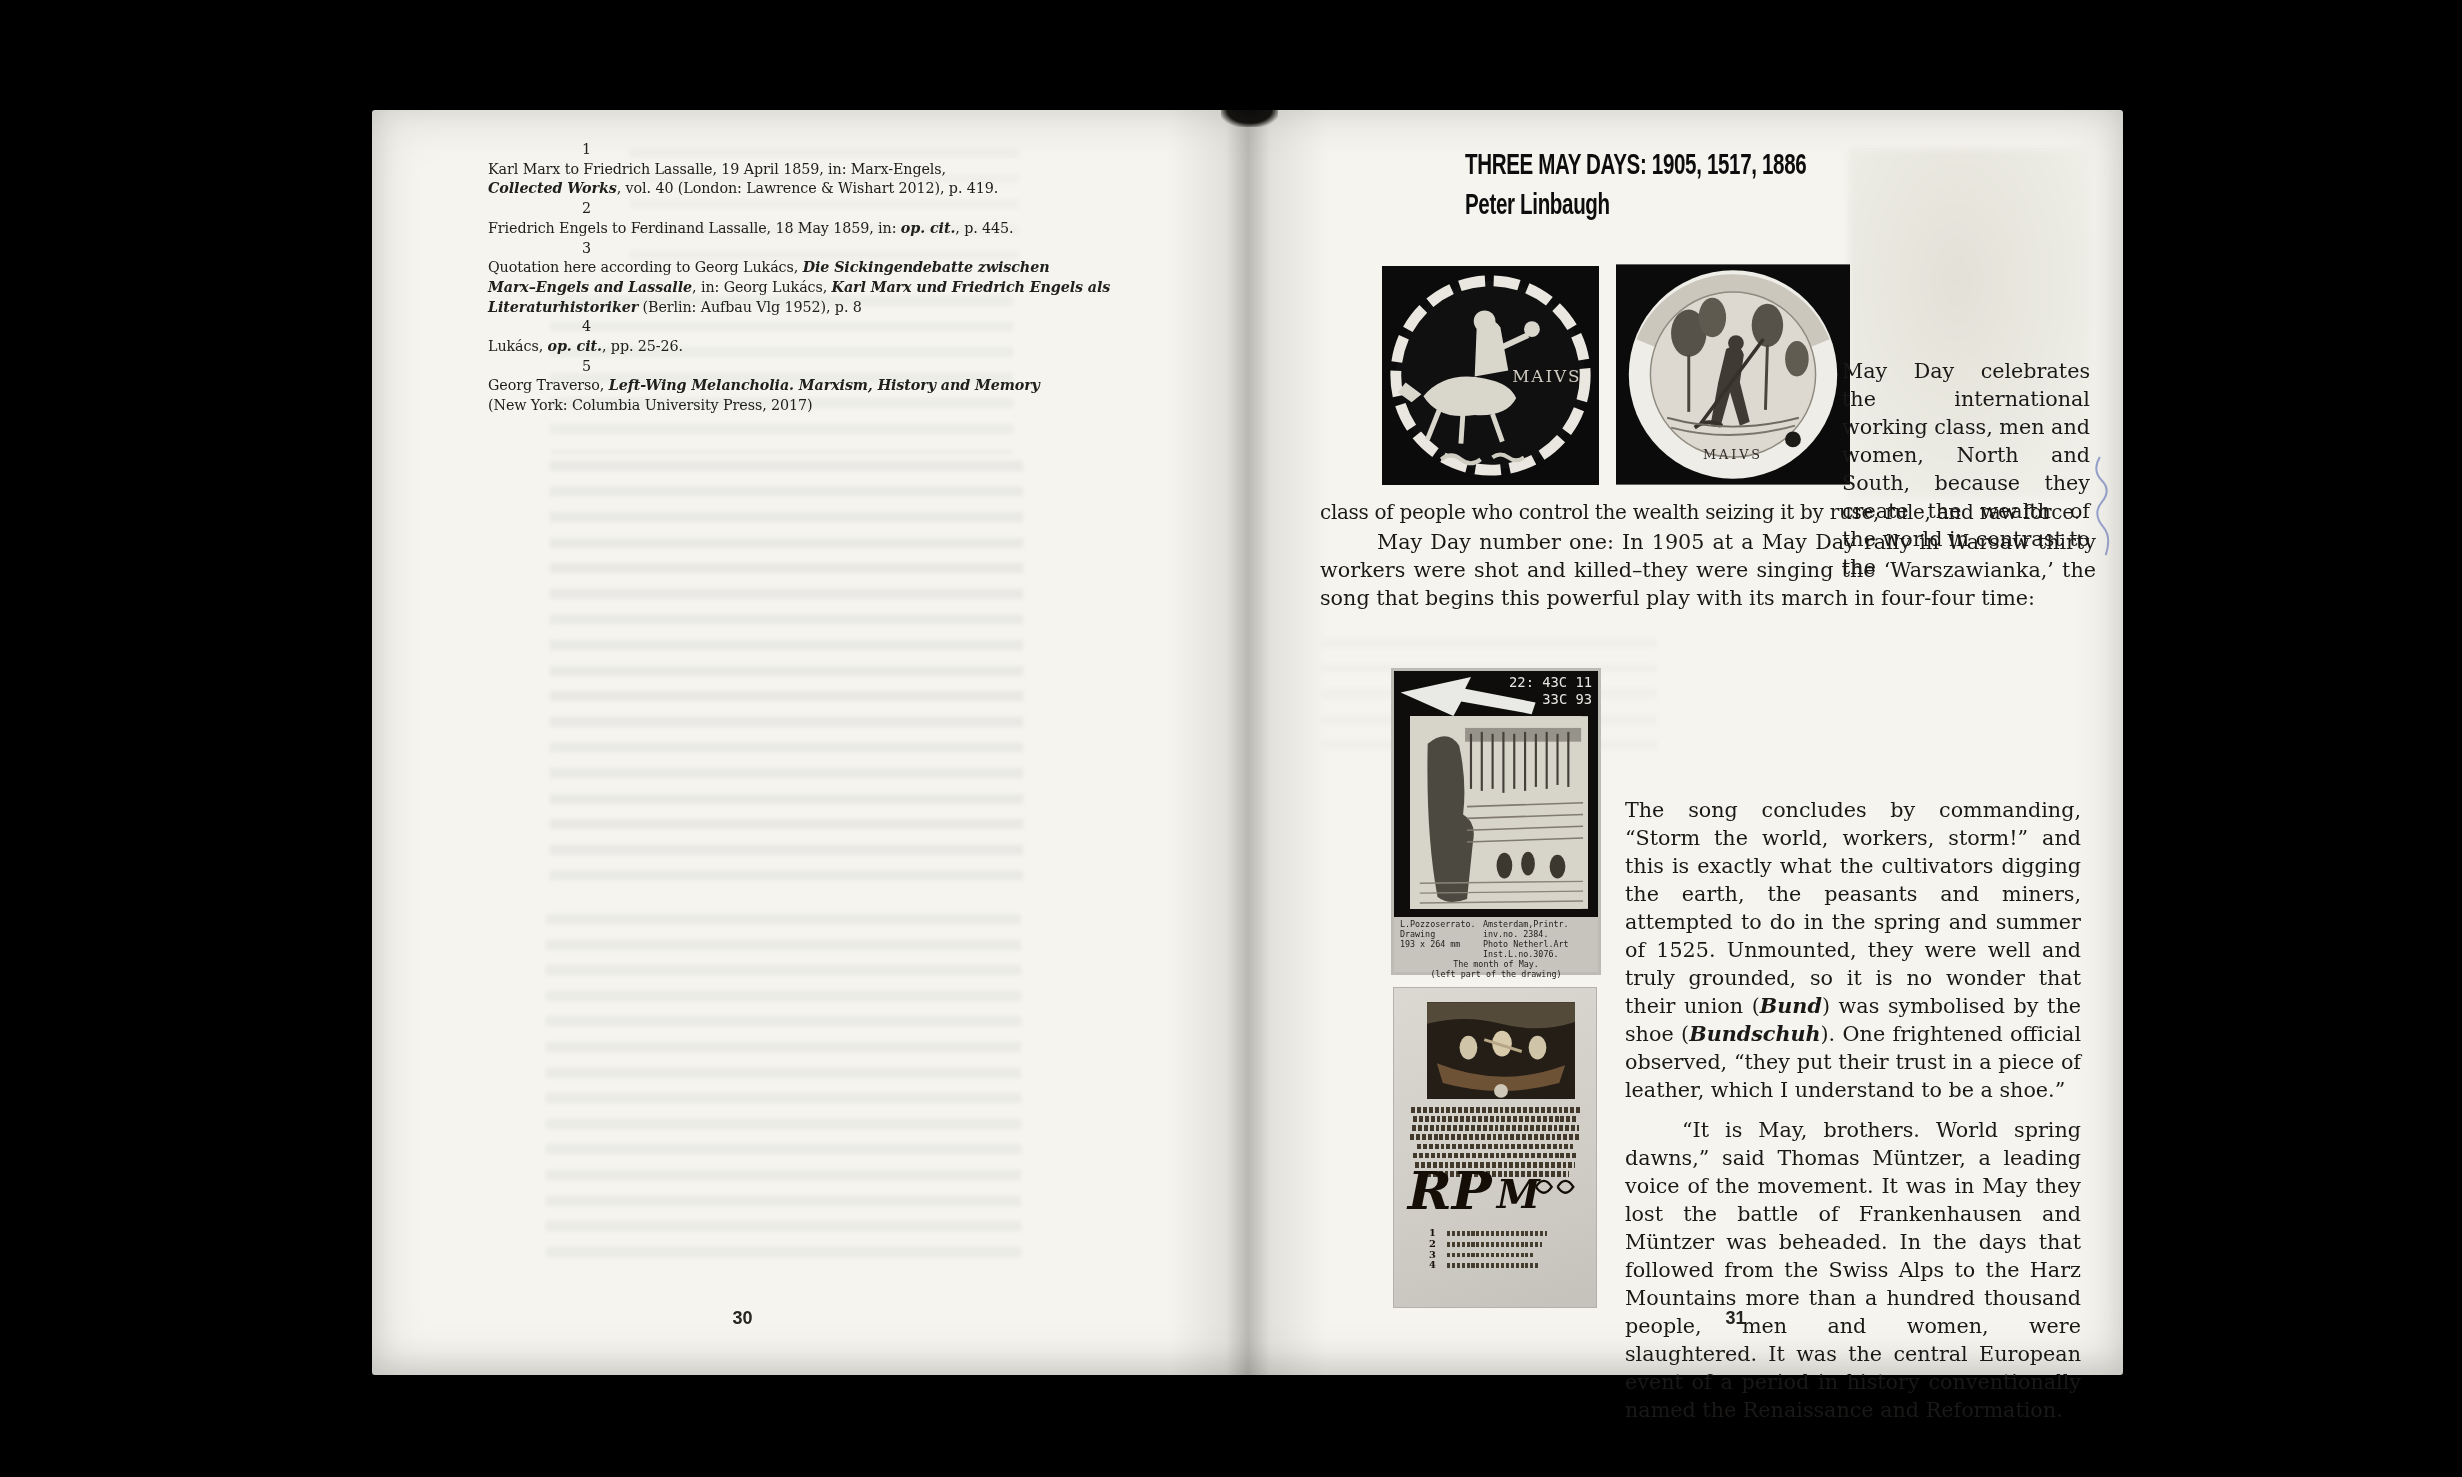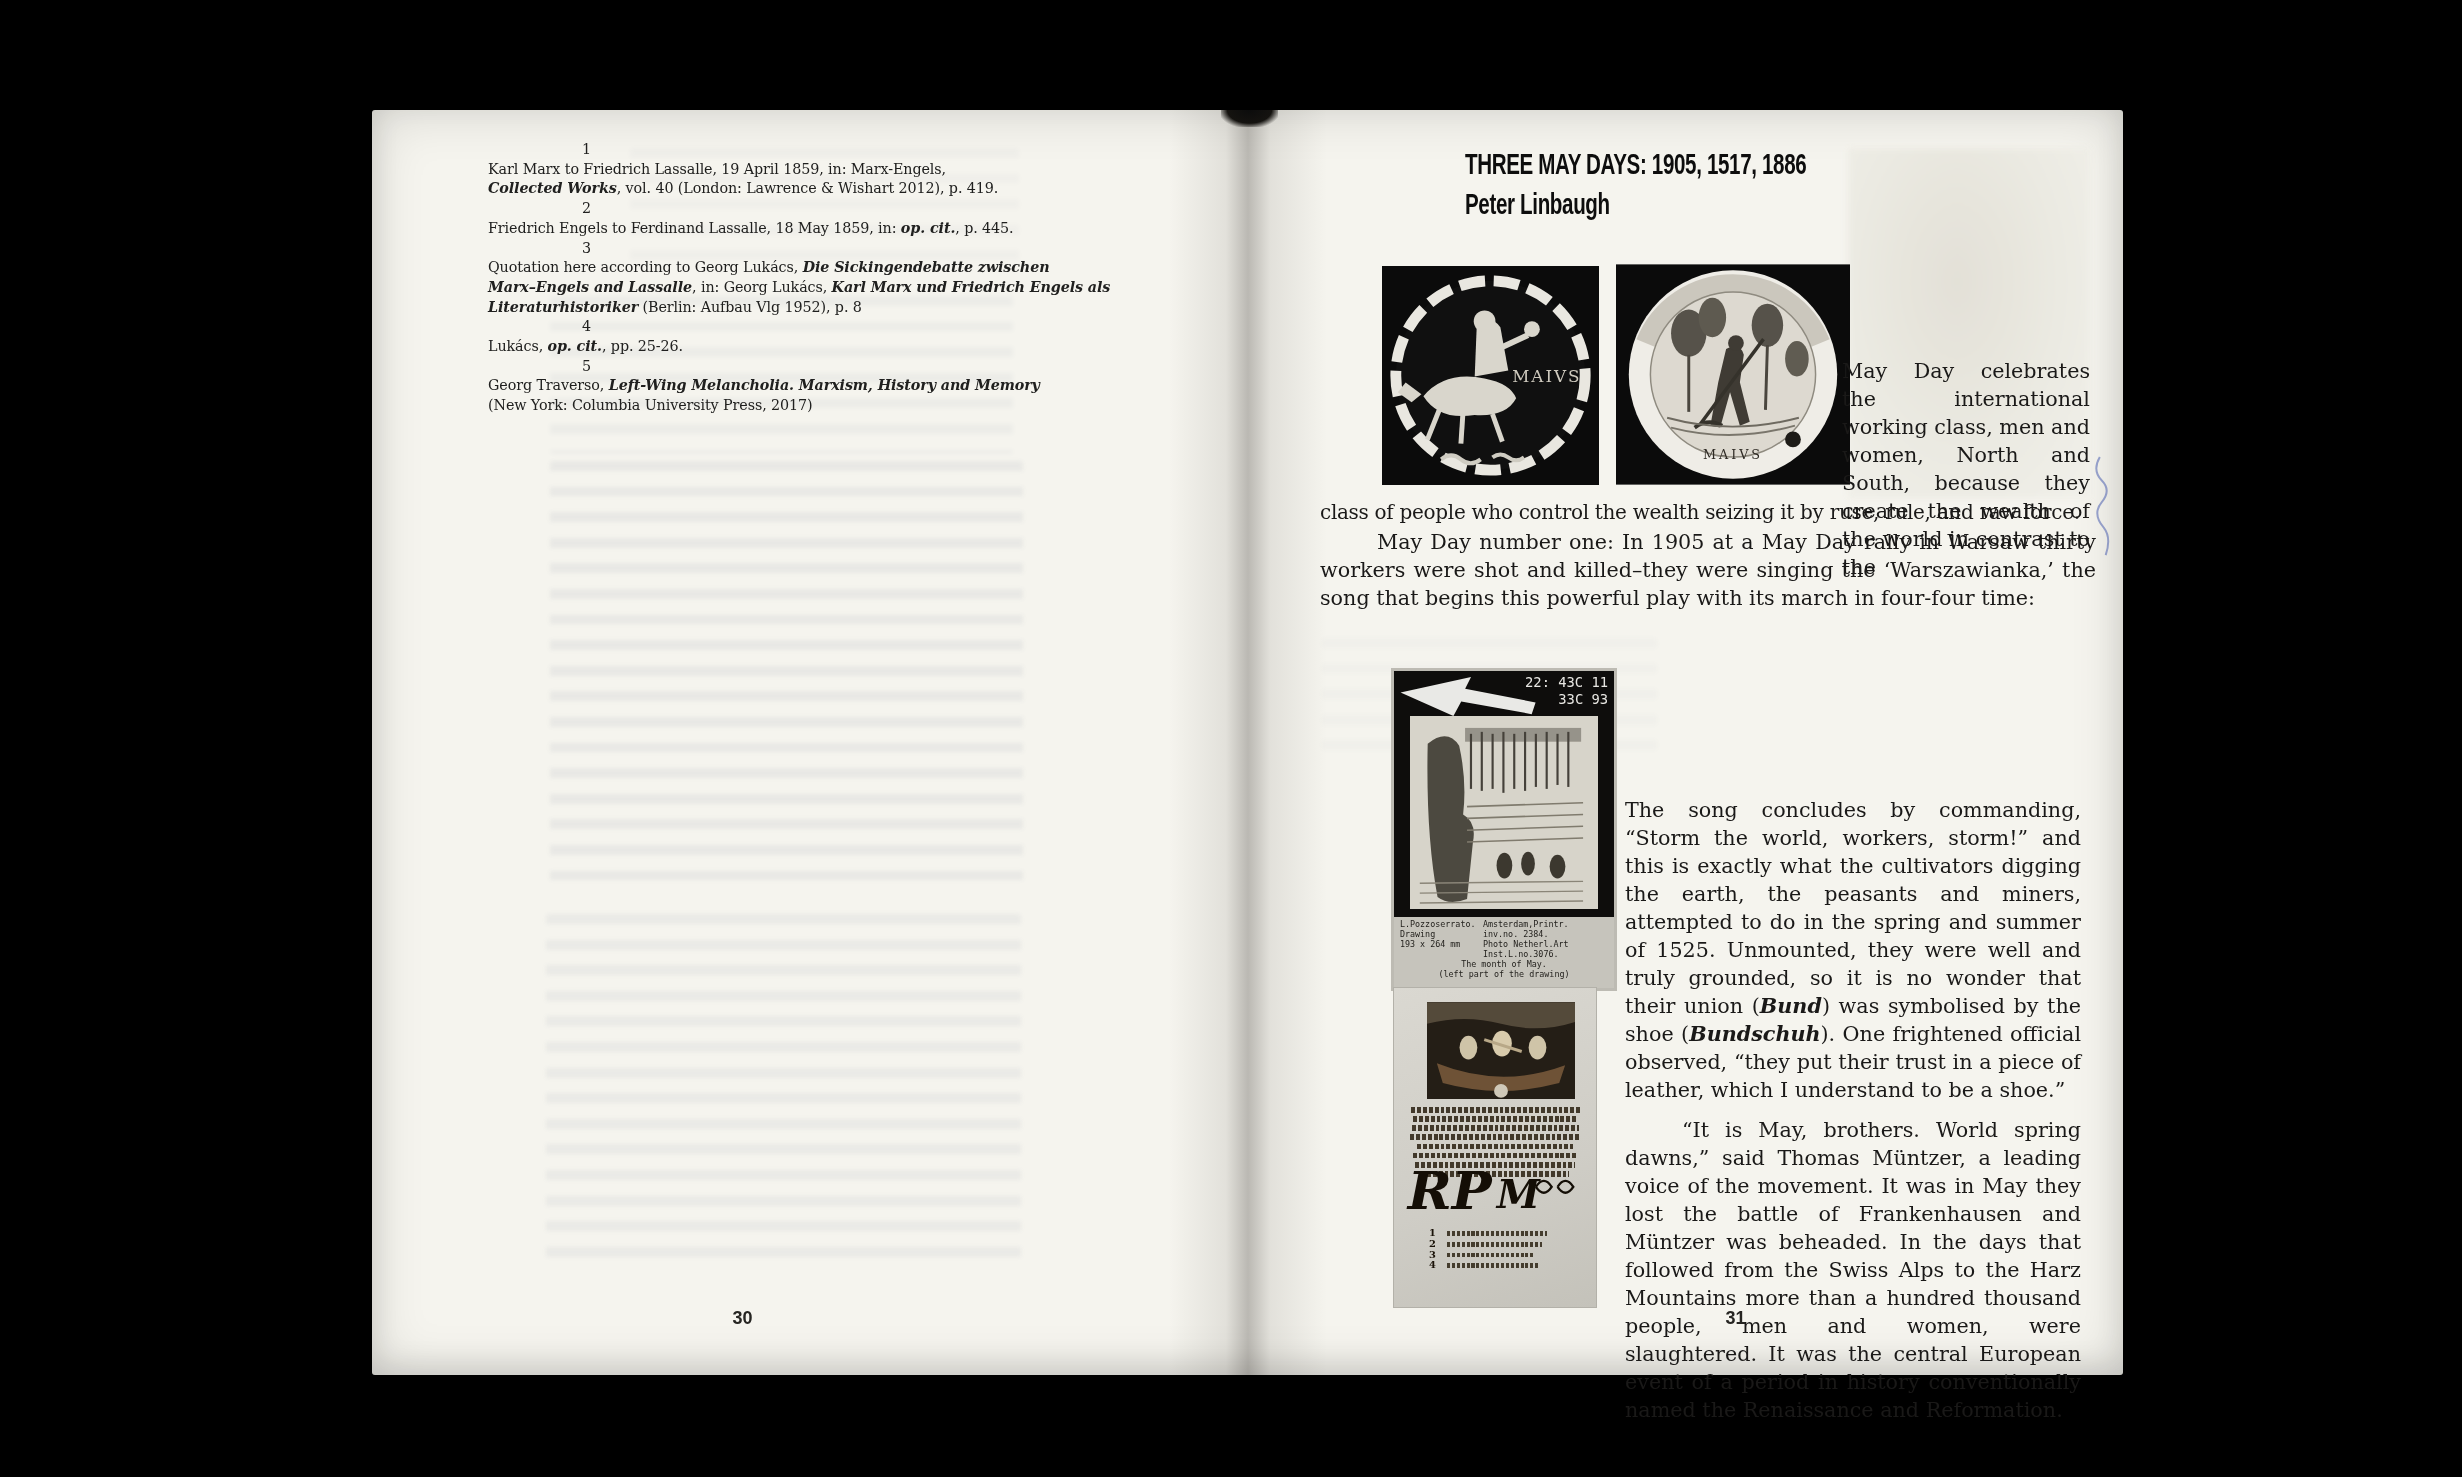--- a/index.html
+++ b/index.html
@@ -36,21 +36,21 @@
   .p1cont{position:absolute;left:1320px;top:498px;white-space:nowrap;font-size:20px;letter-spacing:-0.3px;}
   .p2{position:absolute;left:1320px;top:528px;width:776px;text-align:justify;text-indent:57px;}
   .verse{position:absolute;left:1696px;top:642px;line-height:28px;}
   .p34{position:absolute;left:1613px;top:784px;width:480px;}
   .p34 p{margin:12px;text-align:justify;}
   .p34 p.indent{text-indent:57px;}
   
   .roundel{position:absolute;}
   
   .archive-photo{position:absolute;left:1391px;top:668px;width:210px;height:307px;
-      background:#bdbbb3;padding:8px;}
+      background:#bdbbb3;padding:0;}
   .ap-black{position:absolute;left:3px;top:3px;right:3px;height:246px;background:#0e0d0c;}
   .ap-catalog{position:absolute;right:5.9px;top:3px;width:95px;text-align:right;
       font-family:"DejaVu Sans Mono",monospace;font-size:13.8px;line-height:16.7px;color:#e8e7e3;}
   .ap-engraving{position:absolute;left:15.8px;right:15.8px;top:45px;height:193px;background:#d7d4ca;}
   .ap-caption{position:absolute;left:3px;right:3px;top:249px;bottom:3px;background:#c6c4bc;
       font-family:"DejaVu Sans Mono",monospace;font-size:8.4px;line-height:9.9px;color:#24221e;
       padding:3px 5.9px;}
   .ap-grid{display:flex;}
   .ap-col1{width:83px;}
   .ap-col2{flex:1;}

